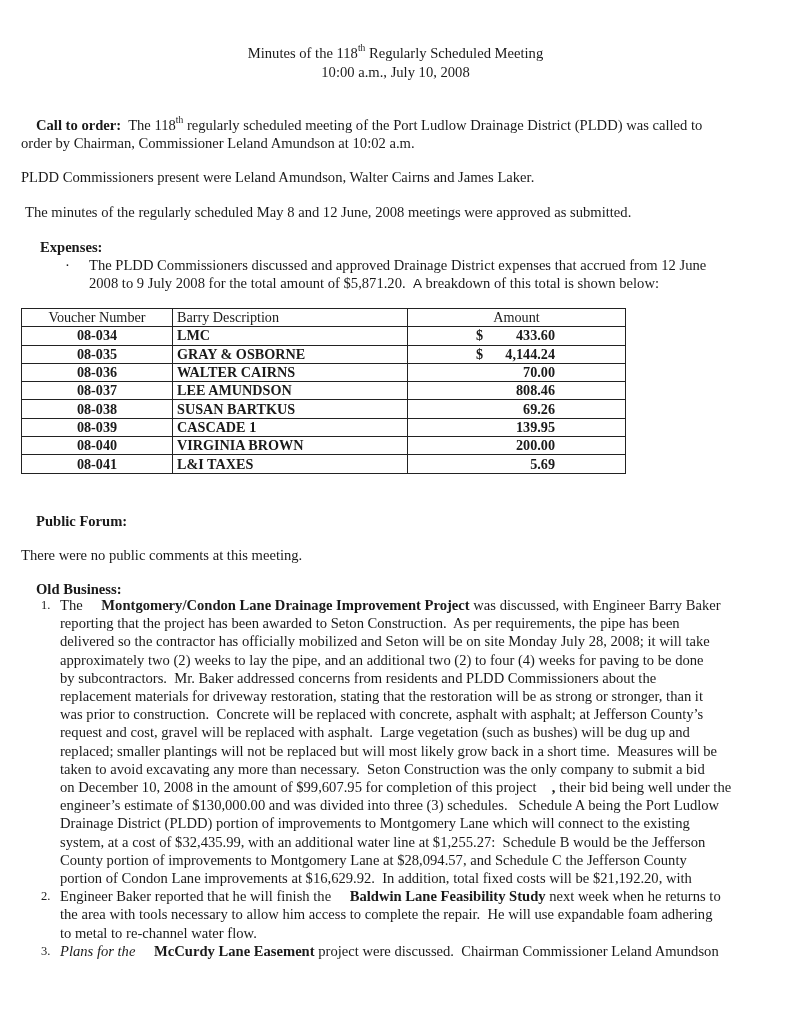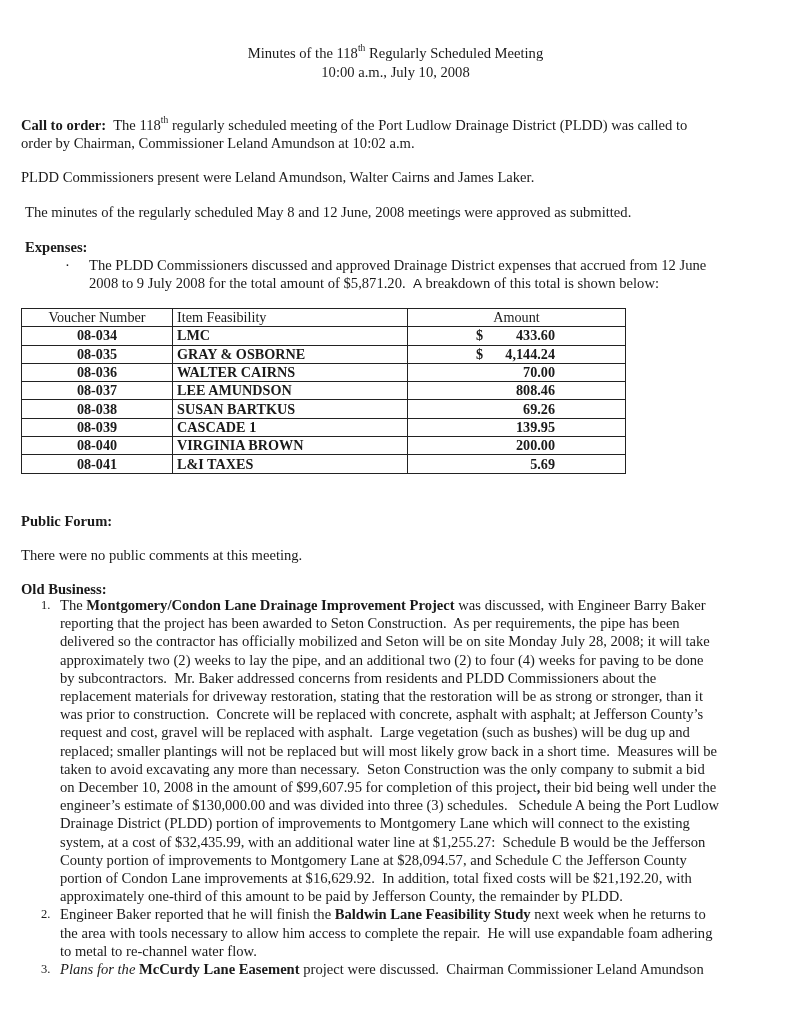--- a/index.html
+++ b/index.html
@@ -29,21 +29,21 @@
     top: 44px;
     text-align: center;
     line-height: 18.5px;
   }
   sup {
     font-size: 9.5px;
     line-height: 0;
     position: relative;
     top: -1px;
   }
-  b { font-weight: bold; }
+  b { font-weight: bold; margin-left: 15px; }
   .sans { font-family: "Liberation Sans", "DejaVu Sans", sans-serif; font-size: 13.5px; }
 
   
   .exp-table {
     position: absolute;
     left: 21px;
     top: 308px;
     border-collapse: collapse;
     font-weight: bold;
     font-size: 14.2px;
@@ -116,21 +116,21 @@
   <div class="abs" style="left:65px; top:256px;">·</div>
   <div class="abs" style="left:89px; top:256px;">
     <div>The PLDD Commissioners discussed and approved Drainage District expenses that accrued from 12 June</div>
     <div><span style="white-space:pre">2008 to 9 July 2008 for the total amount of $5,871.20.  </span><span class="sans">A</span><span> breakdown of this total is shown below:</span></div>
   </div>
 
   <table class="exp-table">
     <thead>
       <tr>
         <th class="col-voucher">Voucher Number</th>
-        <th class="col-item item-header">Item Feasibility</th>
+        <th class="col-item item-header">Barry Description</th>
         <th class="col-amount amount-header">Amount</th>
       </tr>
     </thead>
     <tbody id="exp-body">
         <tr>
           <td class="col-voucher">08-034</td>
           <td class="col-item item-cell">LMC</td>
           <td class="col-amount amount-cell">
             <span class="dollar">$</span>
             <span class="num">433.60</span>
@@ -211,21 +211,20 @@
         <span class="line"><span style="white-space: pre; margin-top: 29px;">was prior to construction.  Concrete will be replaced with concrete, asphalt with asphalt; at Jefferson County’s</span></span>
         <span class="line"><span style="white-space: pre;">request and cost, gravel will be replaced with asphalt.  Large vegetation (such as bushes) will be dug up and</span></span>
         <span class="line"><span style="white-space: pre;">replaced; smaller plantings will not be replaced but will most likely grow back in a short time.  Measures will be</span></span>
         <span class="line"><span style="white-space: pre;">taken to avoid excavating any more than necessary.  Seton Construction was the only company to submit a bid</span></span>
         <span class="line"><span style="white-space: pre;">on December 10, 2008 in the amount of $99,607.95 for completion of this project</span><b>,</b><span style="white-space: pre;"> their bid being well under the</span></span>
         <span class="line"><span style="white-space: pre;">engineer’s estimate of $130,000.00 and was divided into three (3) schedules.   Schedule A being the Port Ludlow</span></span>
         <span class="line"><span style="white-space: pre;">Drainage District (PLDD) portion of improvements to Montgomery Lane which will connect to the existing</span></span>
         <span class="line"><span style="white-space: pre;">system, at a cost of $32,435.99, with an additional water line at $1,255.27:  Schedule B would be the Jefferson</span></span>
         <span class="line"><span style="white-space: pre;">County portion of improvements to Montgomery Lane at $28,094.57, and Schedule C the Jefferson County</span></span>
         <span class="line"><span style="white-space: pre;">portion of Condon Lane improvements at $16,629.92.  In addition, total fixed costs will be $21,192.20, with</span></span>
-        <span class="line"><span style="white-space: pre;">approximately one-third of this amount to be paid by Jefferson County, the remainder by PLDD.</span></span>
       </li>
       <li>
         <span class="li-num">2.</span>
         <span class="line"><span style="white-space: pre;">Engineer Baker reported that he will finish the </span><b>Baldwin Lane Feasibility Study</b><span style="white-space: pre;"> next week when he returns to</span></span>
         <span class="line"><span style="white-space: pre;">the area with tools necessary to allow him access to complete the repair.  He will use expandable foam adhering</span></span>
         <span class="line"><span style="white-space: pre;">to metal to re-channel water flow.</span></span>
       </li>
       <li>
         <span class="li-num">3.</span>
         <span class="line"><span style="white-space: pre; font-style: italic;">Plans for the </span><b>McCurdy Lane Easement</b><span style="white-space: pre;"> project were discussed.  Chairman Commissioner Leland Amundson</span></span>

